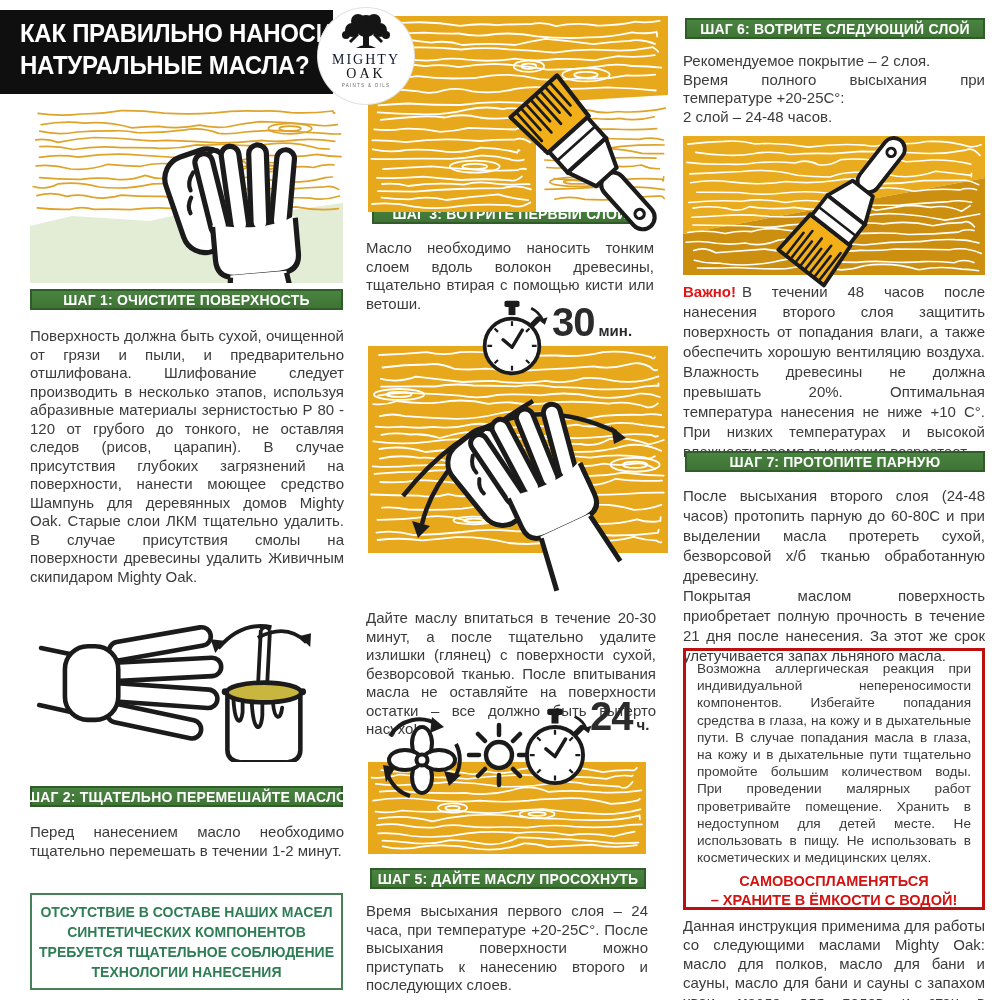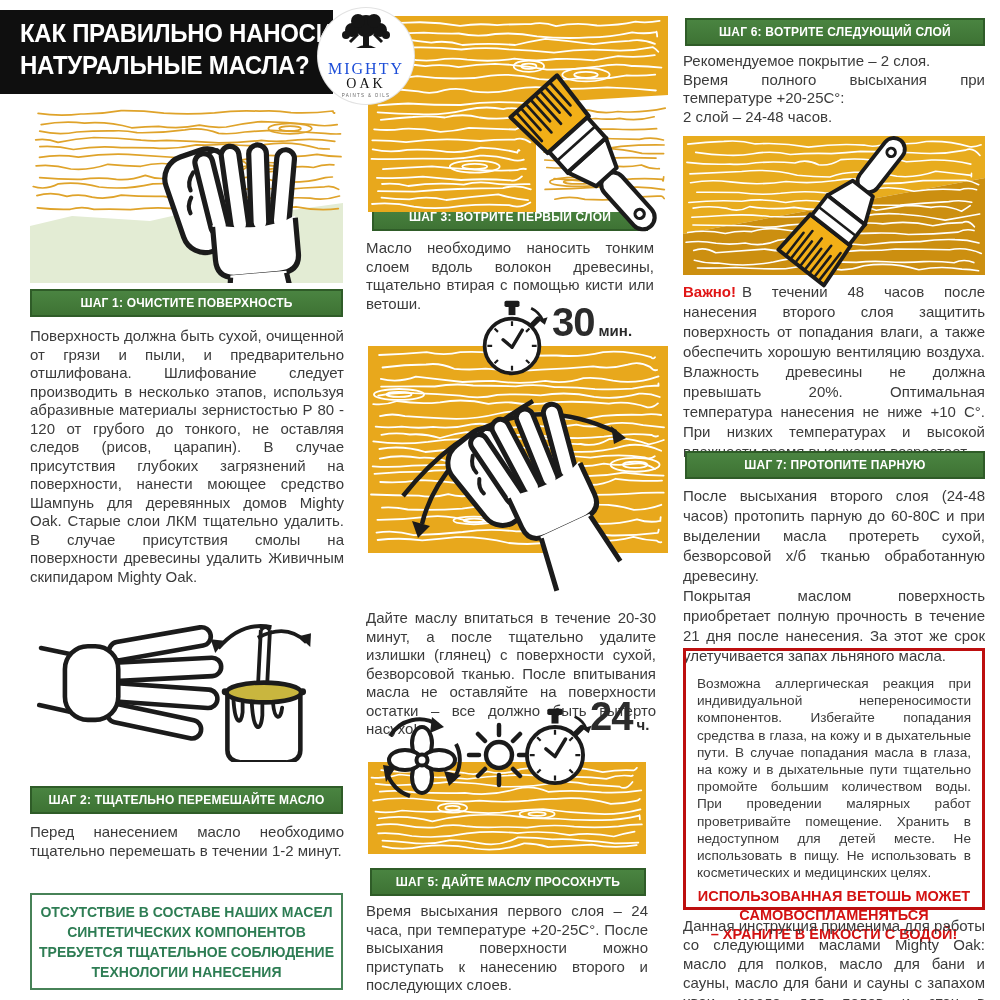--- a/index.html
+++ b/index.html
@@ -1,42 +1,42 @@
 <!DOCTYPE html>
 <html lang="ru"><head>
 <meta charset="utf-8">
 <style>
   html,body{margin:0;padding:0;background:#fff;}
   .canvas{position:relative;width:1000px;height:1000px;background:#fff;overflow:hidden;
           font-family:"Liberation Sans",sans-serif;color:#3b3b3b;}
   .abs{position:absolute;}
-  .banner{position:absolute;height:28px;background:linear-gradient(#4a8441,#3e7334);
+  .banner{position:absolute;height:21px;background:linear-gradient(#4a8441,#3e7334);
           border:2px solid #2f5c28;box-sizing:border-box;color:#fff;font-weight:bold;
-          font-size:12px;display:flex;align-items:center;justify-content:center;
+          font-size:14px;display:flex;align-items:center;justify-content:center;
           letter-spacing:.2px;white-space:nowrap;z-index:3;}
   .body-text{position:absolute;font-size:15px;line-height:18.5px;text-align:justify;
              color:#3b3b3b;}
   .body-text.tight{line-height:20px;}
   .nojust{text-align:left;}
   .header-black{position:absolute;left:0;top:10px;width:333px;height:84px;background:#0f0f0f;
                 color:#fff;padding:7px 8px 0 20px;box-sizing:border-box;z-index:2;}
   .header-black .t{font-weight:bold;font-size:25px;line-height:32px;letter-spacing:-.3px;
                    transform:scaleX(.96);transform-origin:left;white-space:nowrap;}
   .logo{position:absolute;left:318px;top:8px;width:96px;height:96px;background:#fff;
         border-radius:50%;z-index:6;box-shadow:0 0 0 1px #e2e2e2;text-align:center;}
-  .logo .b1{font-family:"Liberation Serif",serif;font-size:16px;letter-spacing:2px;color:#1d4ed8;margin-top:8px;}
+  .logo .b1{font-family:"Liberation Serif",serif;font-size:14px;letter-spacing:2px;color:#0f172a;margin-top:0;}
   .logo .b2{font-family:"Liberation Serif",serif;font-size:14px;letter-spacing:3px;color:#111;margin-top:-2px;}
   .logo .tg{font-size:4.5px;letter-spacing:1.3px;color:#666;margin-top:1px;}
   .note-green{position:absolute;left:30px;top:893px;width:313px;height:97px;
               border:2px solid #478257;box-sizing:border-box;display:flex;flex-direction:column;
               justify-content:center;text-align:center;font-weight:bold;font-size:14px;
               line-height:20px;color:#2e7d54;}
   .imp-label{color:#e01616;font-weight:bold;margin-right:6px;}
   .red-box{position:absolute;left:683px;top:648px;width:302px;height:262px;
-           border:3px solid #bd0f0f;box-sizing:border-box;padding:24px 11px 0 11px;}
+           border:3px solid #bd0f0f;box-sizing:border-box;padding:9px 11px 0 11px;}
   .red-box .rb-body{font-size:13.6px;line-height:17.2px;text-align:justify;color:#3b3b3b;}
   .red-warn{margin-top:6px;text-align:center;font-weight:bold;font-size:14.5px;
             line-height:19px;color:#d31212;}
   .timer{position:absolute;display:flex;align-items:baseline;z-index:6;}
   .timer .val{font-weight:bold;font-size:40px;color:#2b2b2b;letter-spacing:-1px;}
   .timer .unit{font-weight:bold;font-size:15px;color:#2b2b2b;margin-left:4px;}
   svg{display:block;}
 </style>
 </head>
 <body>
@@ -350,21 +350,20 @@
 
   <div class="banner" style="left:685px;top:451px;width:300px">ШАГ 7: ПРОТОПИТЕ ПАРНУЮ</div>
   <div class="body-text tight" style="left:683px;top:486px;width:302px">
     <div>После высыхания второго слоя (24-48 часов) протопить парную до 60-80С и при выделении масла протереть сухой, безворсовой х/б тканью обработанную древесину.</div>
     <div>Покрытая маслом поверхность приобретает полную прочность в течение 21 дня после нанесения. За этот же срок улетучивается запах льняного масла.</div>
   </div>
 
   <div class="red-box">
     <div class="rb-body">Возможна аллергическая реакция при индивидуальной непереносимости компонентов. Избегайте попадания средства в глаза, на кожу и в дыхательные пути. В случае попадания масла в глаза, на кожу и в дыхательные пути тщательно промойте большим количеством воды. При проведении малярных работ проветривайте помещение. Хранить в недоступном для детей месте. Не использовать в пищу. Не использовать в косметических и медицинских целях.</div>
     <div class="red-warn">
-      <div>ИСПОЛЬЗОВАННАЯ ВЕТОШЬ МОЖЕТ</div>
       <div>САМОВОСПЛАМЕНЯТЬСЯ</div>
       <div>– ХРАНИТЕ В ЁМКОСТИ С ВОДОЙ!</div>
     </div>
   </div>
 
   <div class="body-text" style="left:683px;top:916px;width:302px;line-height:19px">Данная инструкция применима для работы со следующими маслами Mighty Oak: масло для полков, масло для бани и сауны, масло для бани и сауны с запахом хвои, масло для полов и стен в помывочных.</div>
 
 </div>
 
 </body></html>

